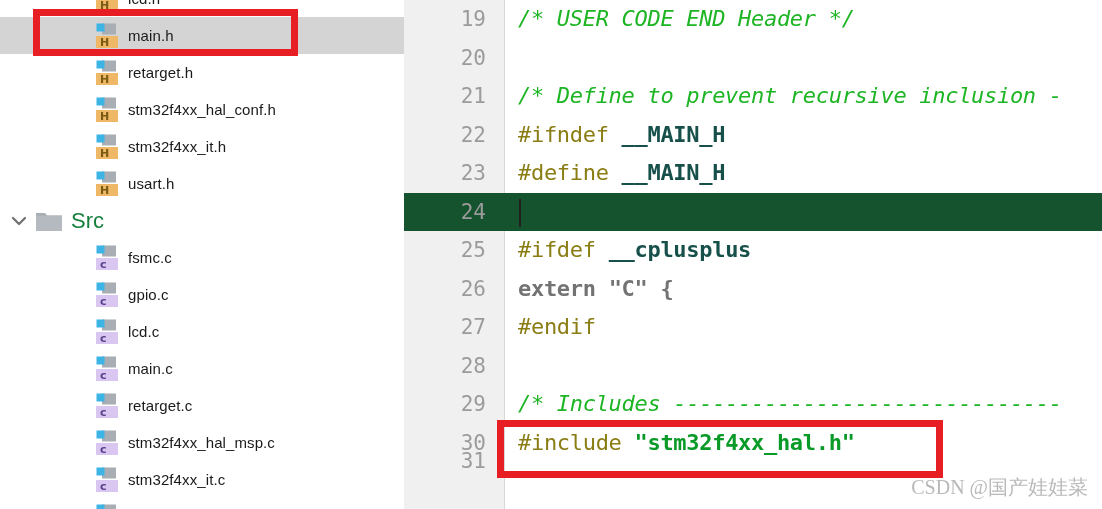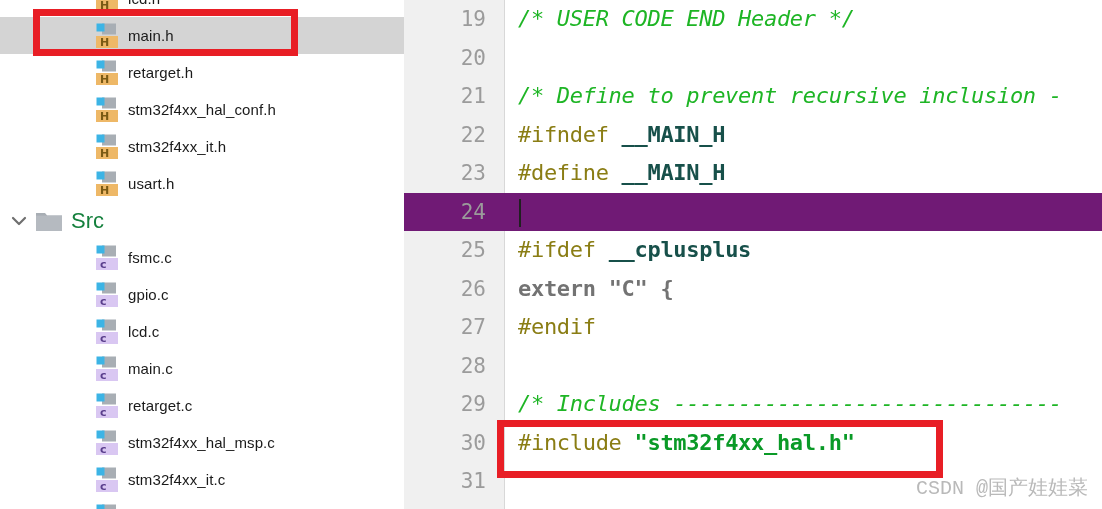--- a/index.html
+++ b/index.html
@@ -97,21 +97,21 @@
     border-right: 1px solid #d8d8d8;
   }
   .code-line {
     position: absolute;
     left: 0;
     right: 0;
     height: 38.5px;
     white-space: pre;
   }
   .code-line.current {
-    background: #701a75;
+    background: #14532d;
     padding-left: 20px;
   }
   .ln {
     position: absolute;
     left: 0;
     width: 82px;
     text-align: right;
     font-family: "DejaVu Sans Mono", monospace;
     font-size: 21px;
     color: #9b9b9b;
@@ -148,21 +148,21 @@
     pointer-events: none;
   }
 
   
   #watermark {
     position: absolute;
     right: 14px;
     bottom: 8px;
     font-size: 20px;
     color: #b9b9b9;
-    font-family: Liberation Mono, monospace;
+    font-family: Liberation Serif, serif;
     white-space: nowrap;
   }
 </style>
 </head>
 <body>
 
 <div id="app">
 
   <div id="explorer">
     <div id="explorer-rows">
@@ -327,21 +327,21 @@
         <div class="code-line" style="top: 77px;"><span class="ln">21</span><span class="code-text"><span class="tok-comment">/* Define to prevent recursive inclusion -</span></span></div>
         <div class="code-line" style="top: 115.5px;"><span class="ln">22</span><span class="code-text"><span class="tok-pp">#ifndef </span><span class="tok-macro">__MAIN_H</span></span></div>
         <div class="code-line" style="top: 154px;"><span class="ln">23</span><span class="code-text"><span class="tok-pp">#define </span><span class="tok-macro">__MAIN_H</span></span></div>
         <div class="code-line current" style="top: 192.5px;"><span class="ln">24</span><span class="code-text"></span><span class="caret"></span></div>
         <div class="code-line" style="top: 231px;"><span class="ln">25</span><span class="code-text"><span class="tok-pp">#ifdef </span><span class="tok-macro">__cplusplus</span></span></div>
         <div class="code-line" style="top: 269.5px;"><span class="ln">26</span><span class="code-text"><span class="tok-kw">extern </span><span class="tok-kw">"C"</span><span class="tok-kw"> {</span></span></div>
         <div class="code-line" style="top: 308px;"><span class="ln">27</span><span class="code-text"><span class="tok-pp">#endif</span></span></div>
         <div class="code-line" style="top: 346.5px;"><span class="ln">28</span><span class="code-text"></span></div>
         <div class="code-line" style="top: 385px;"><span class="ln">29</span><span class="code-text"><span class="tok-comment">/* Includes ------------------------------</span></span></div>
         <div class="code-line" style="top: 423.5px;"><span class="ln">30</span><span class="code-text"><span class="tok-pp">#include </span><span class="tok-str">"stm32f4xx_hal.h"</span></span></div>
-        <div class="code-line" style="top: 462px; padding-left: 8px;"><span class="ln">31</span><span class="code-text"></span></div>
+        <div class="code-line" style="top: 442px; padding-left: 8px;"><span class="ln">31</span><span class="code-text"></span></div>
       </div>
   </div>
 
   <div id="annots">
       <div class="annot-box" style="left: 33px; top: 9px; width: 265px; height: 47px; border-color: rgb(232, 30, 37);"></div>
       <div class="annot-box" style="left: 497px; top: 420px; width: 446px; height: 58px; border-color: rgb(232, 30, 37);"></div>
     </div>
 
   <div id="watermark">CSDN @国产娃娃菜</div>
 

